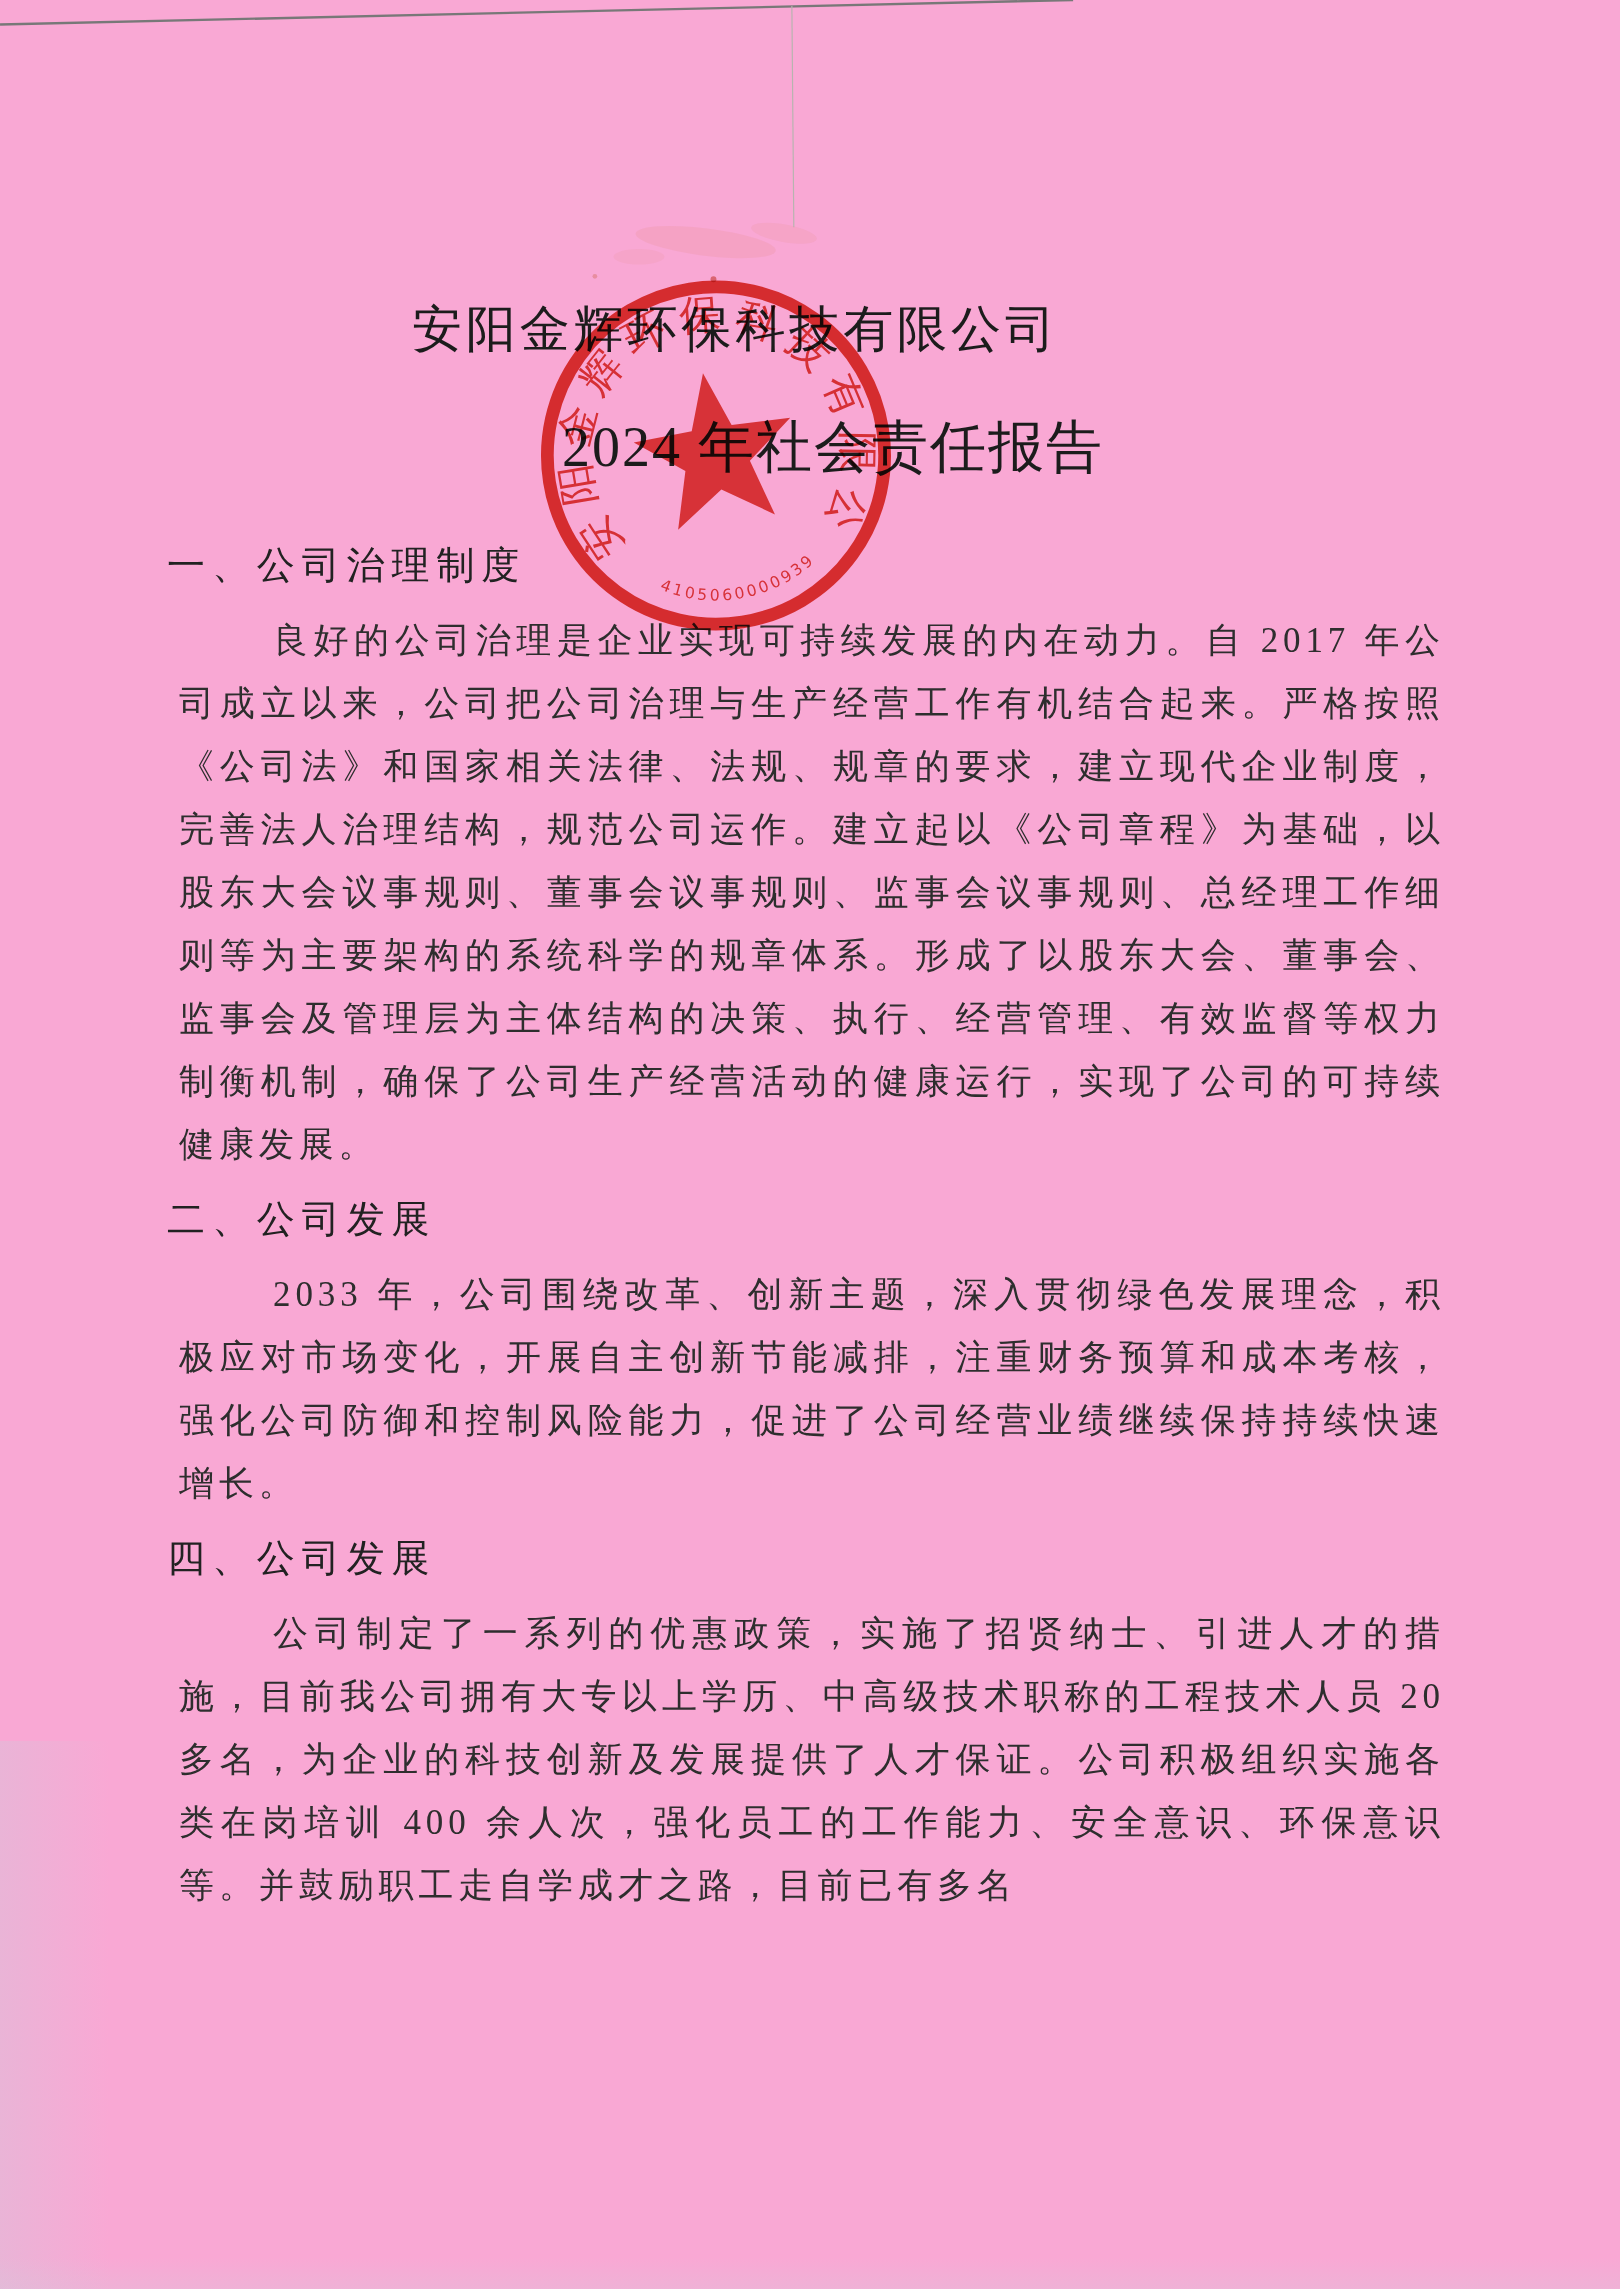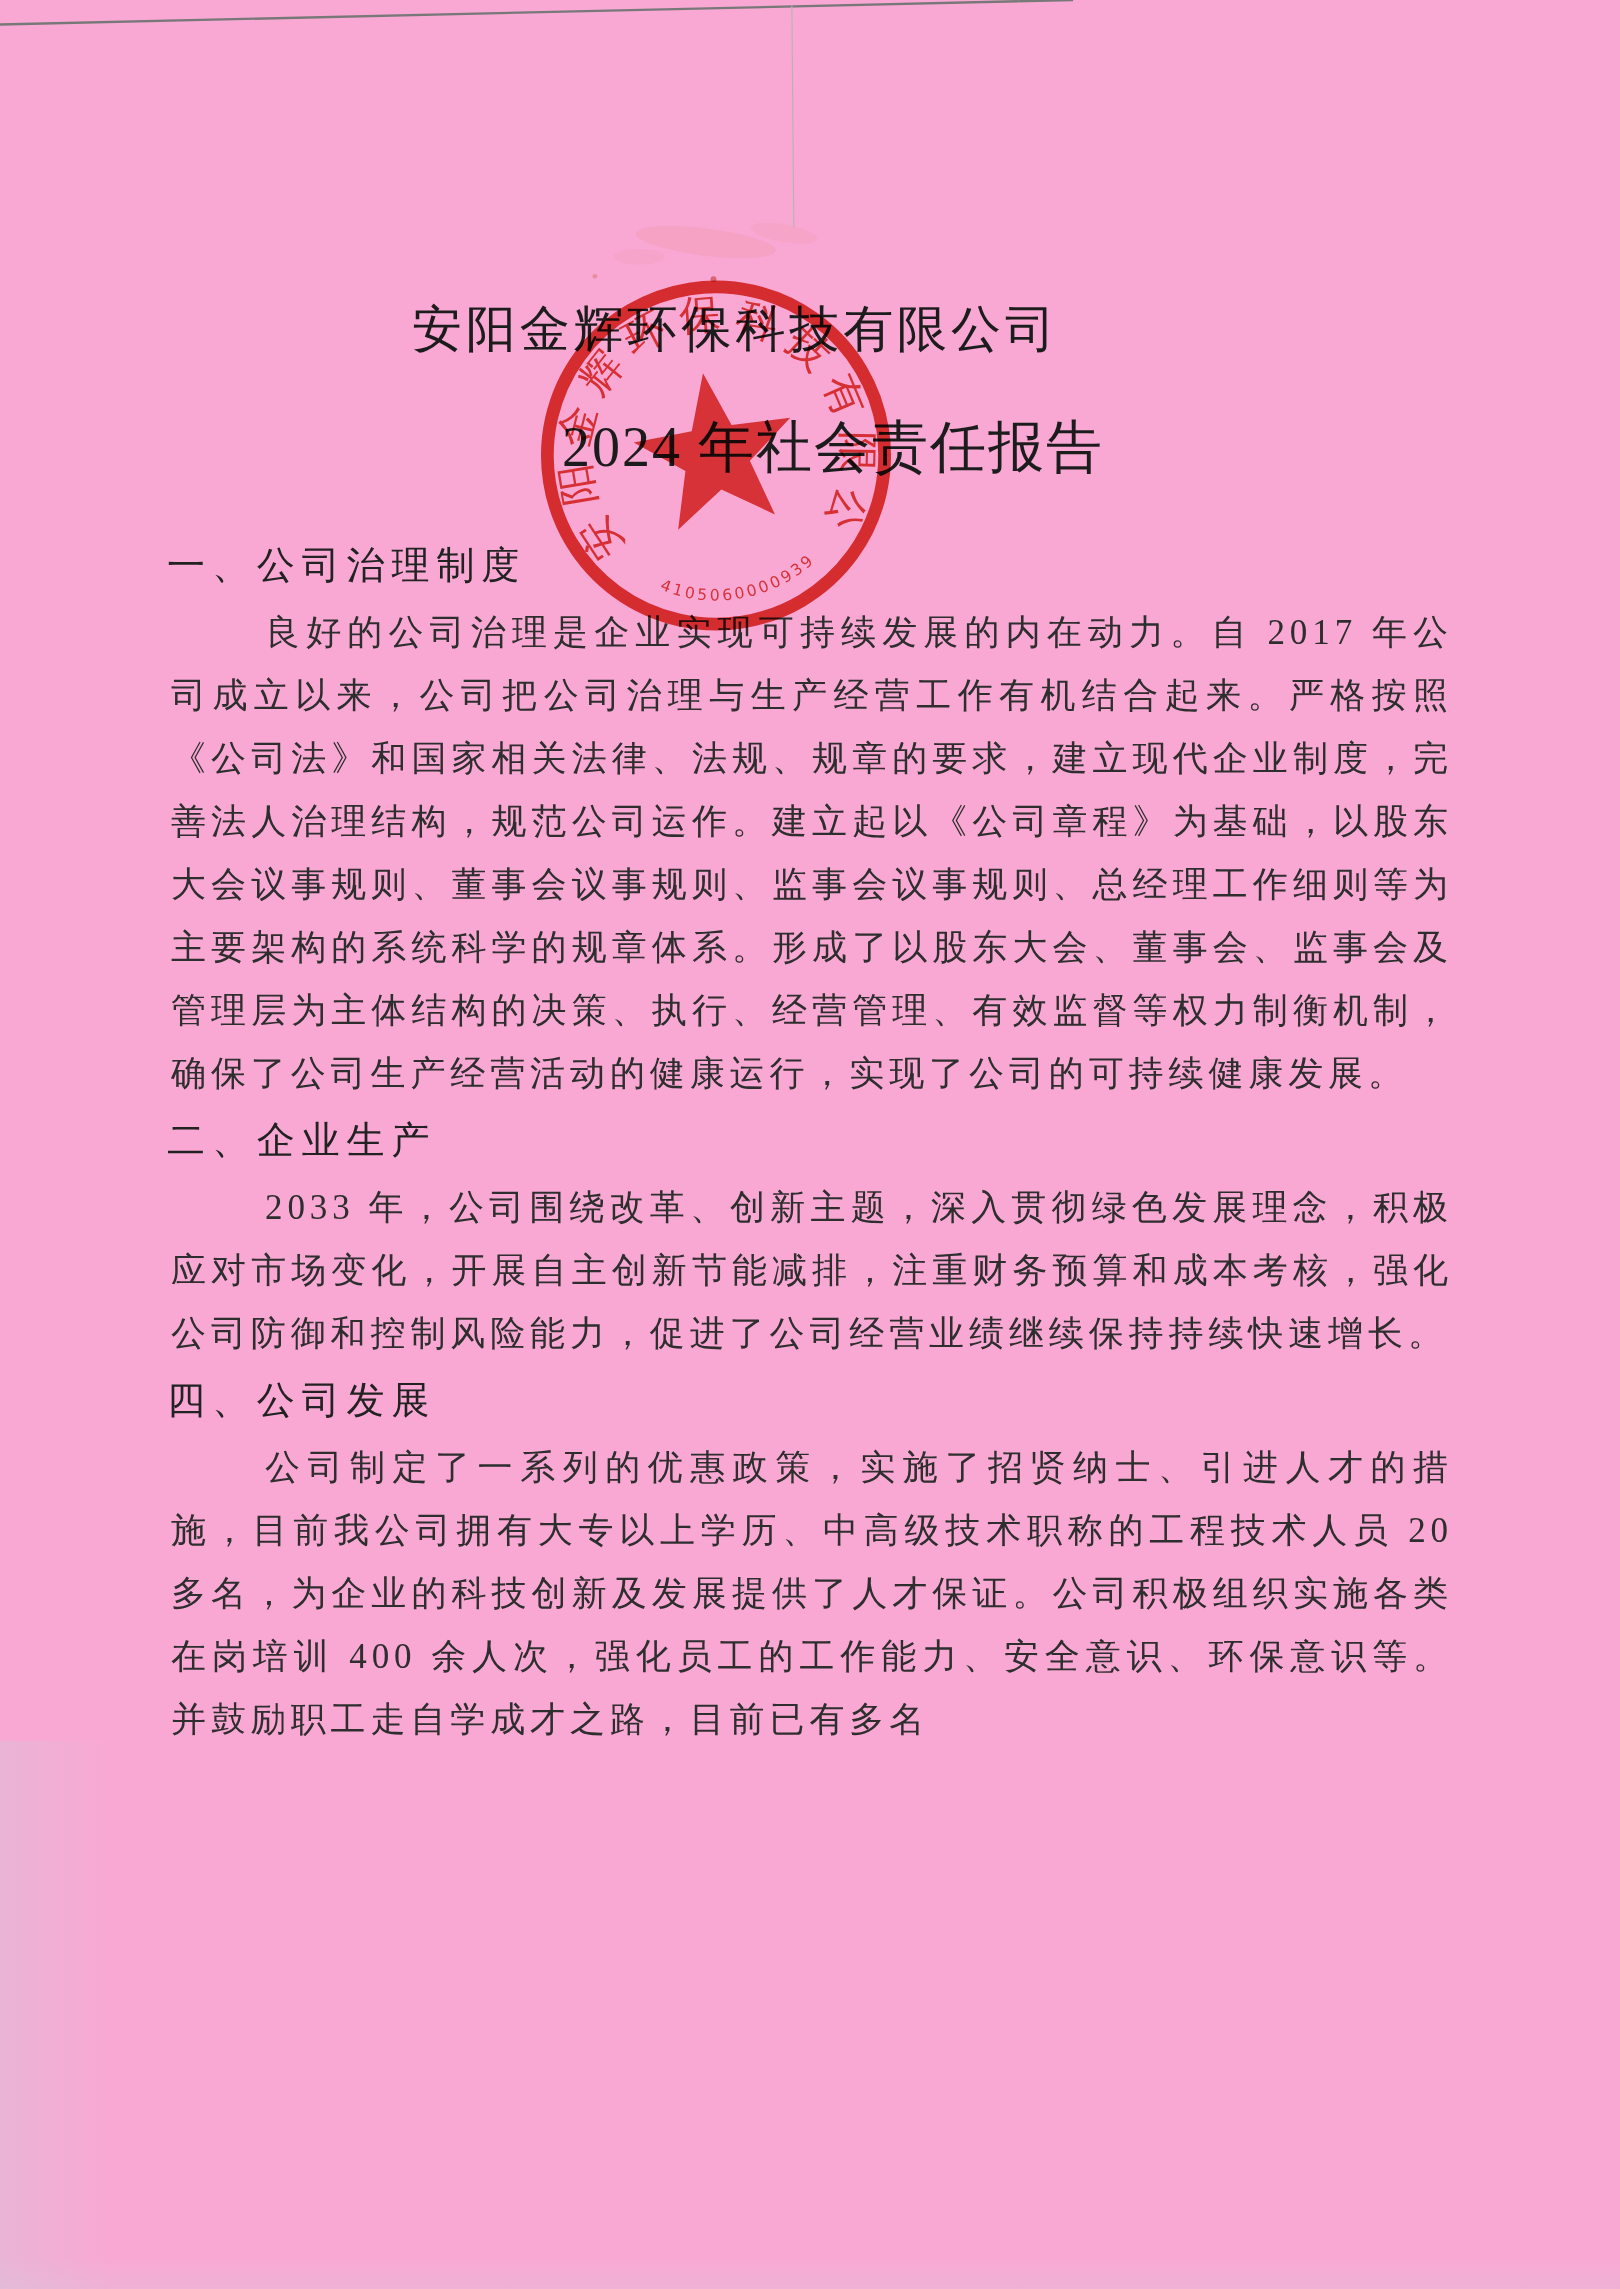--- a/index.html
+++ b/index.html
@@ -31,21 +31,21 @@
   }
   .content{
     position:absolute;left:167px;top:534px;width:1290px;
     font-size:35px;line-height:63px;letter-spacing:4.9px;color:#2e2e2e;
     text-align:justify;
   }
   .content .h{
     font-size:38px;letter-spacing:6.9px;color:#222;text-align:left;
   }
   .content .p{
-    text-indent:94px;margin:4px;
+    text-indent:94px;margin:12px;
   }
   .seal{
     position:absolute;left:461px;top:181px;
     mix-blend-mode:multiply;opacity:0.93;pointer-events:none;
   }
 </style>
 </head>
 <body>
 
 <div class="page">
@@ -59,21 +59,21 @@
     <circle cx="728" cy="285" r="3" fill="#c5372e" opacity="0.6"></circle>
     <circle cx="607" cy="282" r="2.4" fill="#d8736b" opacity="0.5"></circle>
   </svg>
 
   <div class="title">安阳金辉环保科技有限公司</div>
   <div class="subtitle">2024 年社会责任报告</div>
 
   <div class="content">
     <div class="h">一、公司治理制度</div>
     <div class="p">良好的公司治理是企业实现可持续发展的内在动力。自 2017 年公司成立以来，公司把公司治理与生产经营工作有机结合起来。严格按照《公司法》和国家相关法律、法规、规章的要求，建立现代企业制度，完善法人治理结构，规范公司运作。建立起以《公司章程》为基础，以股东大会议事规则、董事会议事规则、监事会议事规则、总经理工作细则等为主要架构的系统科学的规章体系。形成了以股东大会、董事会、监事会及管理层为主体结构的决策、执行、经营管理、有效监督等权力制衡机制，确保了公司生产经营活动的健康运行，实现了公司的可持续健康发展。</div>
-    <div class="h">二、企业生产</div>
+    <div class="h">二、公司发展</div>
     <div class="p">2033 年，公司围绕改革、创新主题，深入贯彻绿色发展理念，积极应对市场变化，开展自主创新节能减排，注重财务预算和成本考核，强化公司防御和控制风险能力，促进了公司经营业绩继续保持持续快速增长。</div>
     <div class="h">四、公司发展</div>
     <div class="p">公司制定了一系列的优惠政策，实施了招贤纳士、引进人才的措施，目前我公司拥有大专以上学历、中高级技术职称的工程技术人员 20 多名，为企业的科技创新及发展提供了人才保证。公司积极组织实施各类在岗培训 400 余人次，强化员工的工作能力、安全意识、环保意识等。并鼓励职工走自学成才之路，目前已有多名</div>
   </div>
 
   <svg class="seal" width="510" height="549" viewBox="0 0 520 560">
     <defs>
       <path id="sealTextArc" d="M 156.2 358.2 A 130 130 0 1 1 363.8 358.2" fill="none"></path>
       <path id="sealNumArc" d="M 175.1 401.2 A 148 148 0 0 0 344.9 401.2" fill="none"></path>
     </defs>

